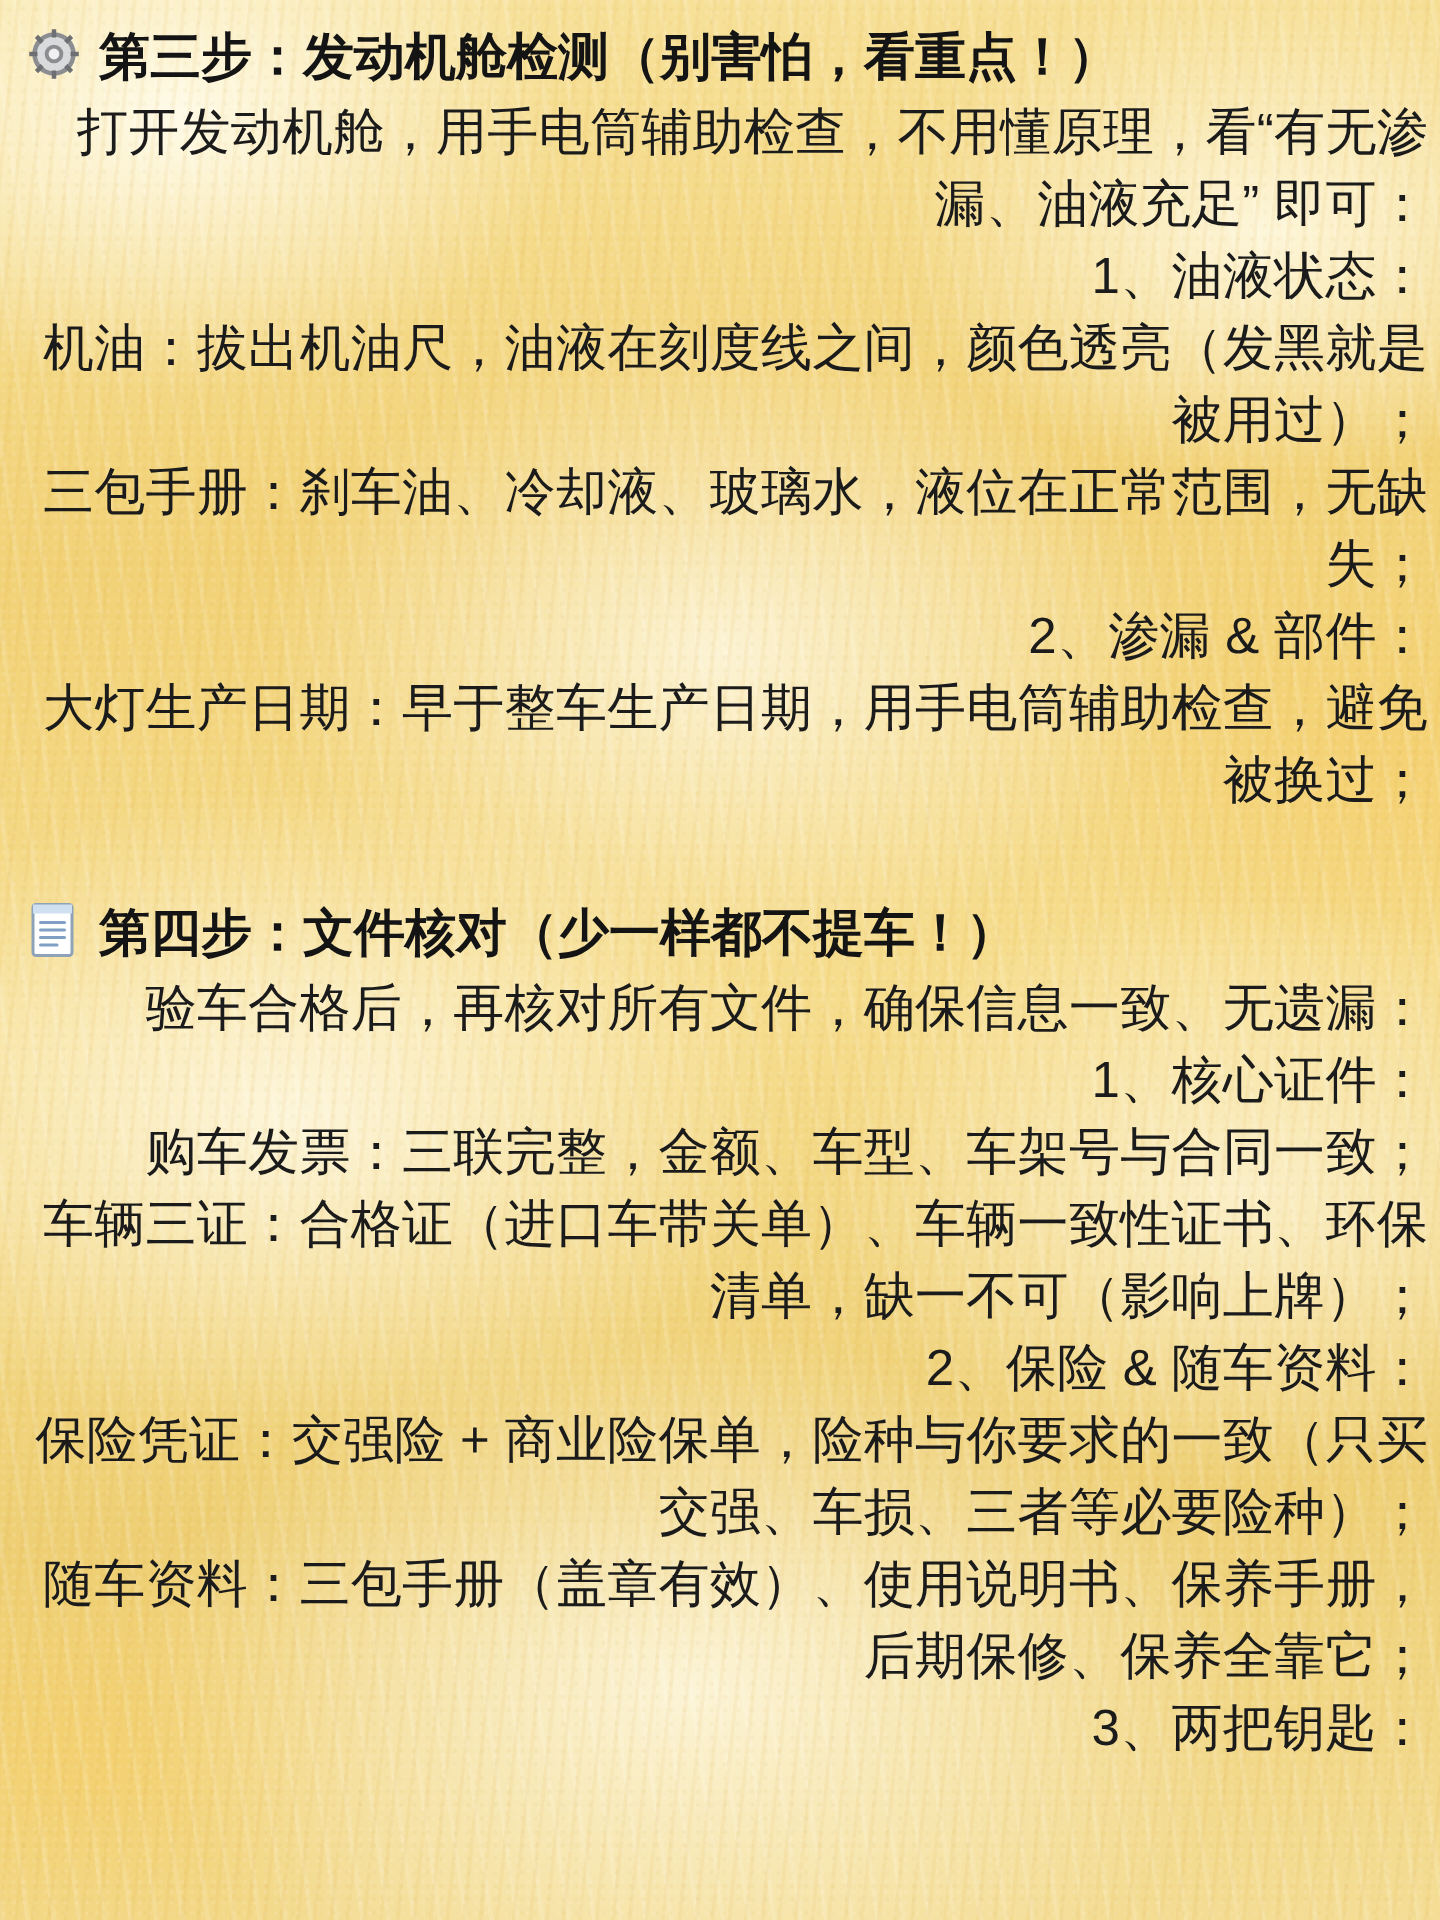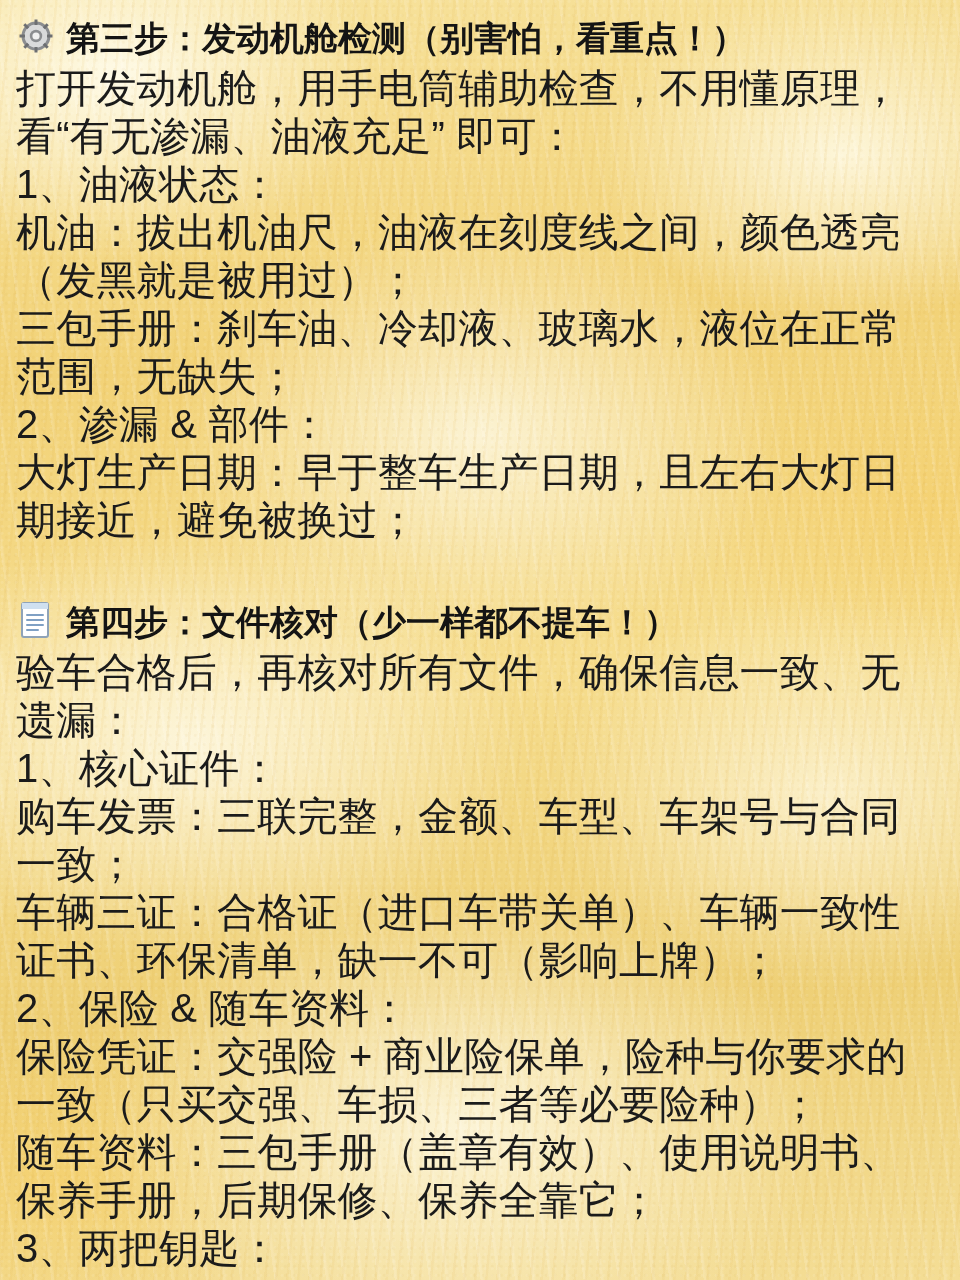--- a/index.html
+++ b/index.html
@@ -53,26 +53,27 @@
       radial-gradient(circle at 30% 20%, rgba(255,255,255,0.18) 0 1px, rgba(255,255,255,0) 2px),
       radial-gradient(circle at 70% 70%, rgba(190,140,40,0.10) 0 1px, rgba(255,255,255,0) 2px);
     background-size: 7px 7px, 9px 9px;
     pointer-events: none;
     opacity: 0.55;
   }
 
   .content {
     position: relative;
     z-index: 2;
-    padding: 14px 22px 0 16px;
+    padding: 14px 8px 0 16px;
+    text-align: right;
   }
 
   .line {
     color: #1b1b1b;
-    font-size: 40px;
+    font-size: 34px;
     line-height: 48px;
     letter-spacing: 0.2px;
     white-space: pre-wrap;
     word-break: break-word;
   }
 
   .heading {
     display: flex;
     align-items: flex-start;
     gap: 10px;
@@ -123,21 +124,21 @@
         </svg>
       </span>
       <span class="htext">第三步：发动机舱检测（别害怕，看重点！）</span>
     </div>
 
     <p class="line para">打开发动机舱，用手电筒辅助检查，不用懂原理，看“有无渗漏、油液充足” 即可：</p>
     <p class="line para">1、油液状态：</p>
     <p class="line para">机油：拔出机油尺，油液在刻度线之间，颜色透亮（发黑就是被用过）；</p>
     <p class="line para">三包手册：刹车油、冷却液、玻璃水，液位在正常范围，无缺失；</p>
     <p class="line para">2、渗漏 &amp; 部件：</p>
-    <p class="line para">大灯生产日期：早于整车生产日期，且左右大灯日期接近，避免被换过；</p>
+    <p class="line para">大灯生产日期：早于整车生产日期，用手电筒辅助检查，避免被换过；</p>
 
     <div class="spacer"></div>
 
     <div class="heading">
       <span class="heading-icon">
         <svg width="34" height="38" viewBox="0 0 34 38" aria-hidden="true">
           <rect x="3" y="2" width="26" height="34" rx="2" fill="#ffffff" stroke="#8fa3b8" stroke-width="2"></rect>
           <rect x="3" y="2" width="26" height="6" fill="#cfe0f0"></rect>
           <g stroke="#7fa0c4" stroke-width="2" stroke-linecap="round">
             <line x1="8" y1="14" x2="24" y2="14"></line>

